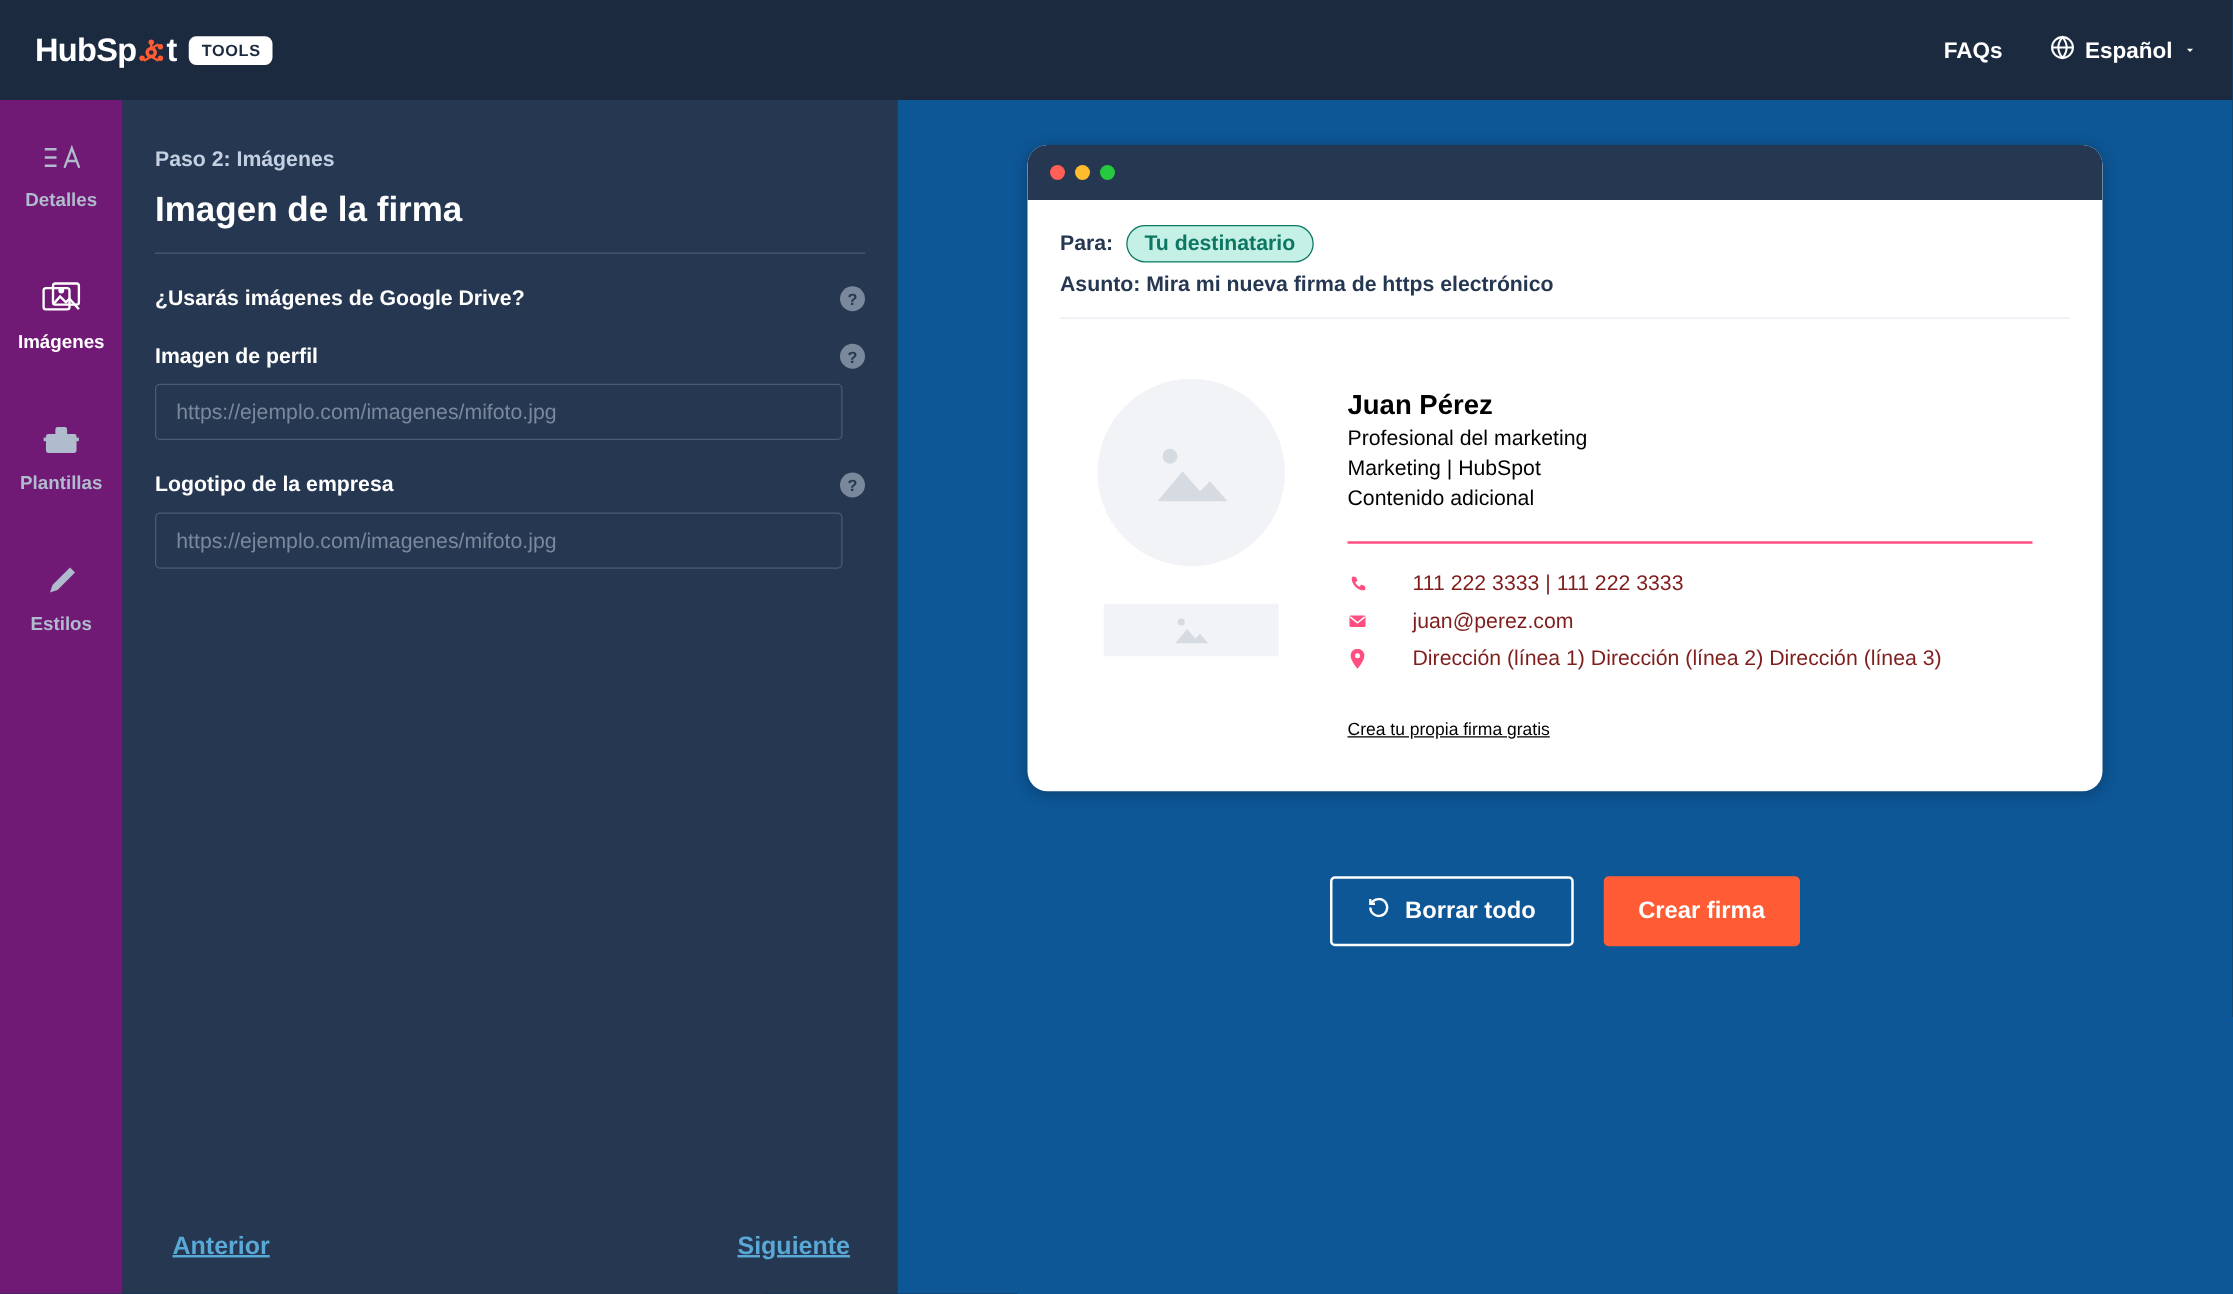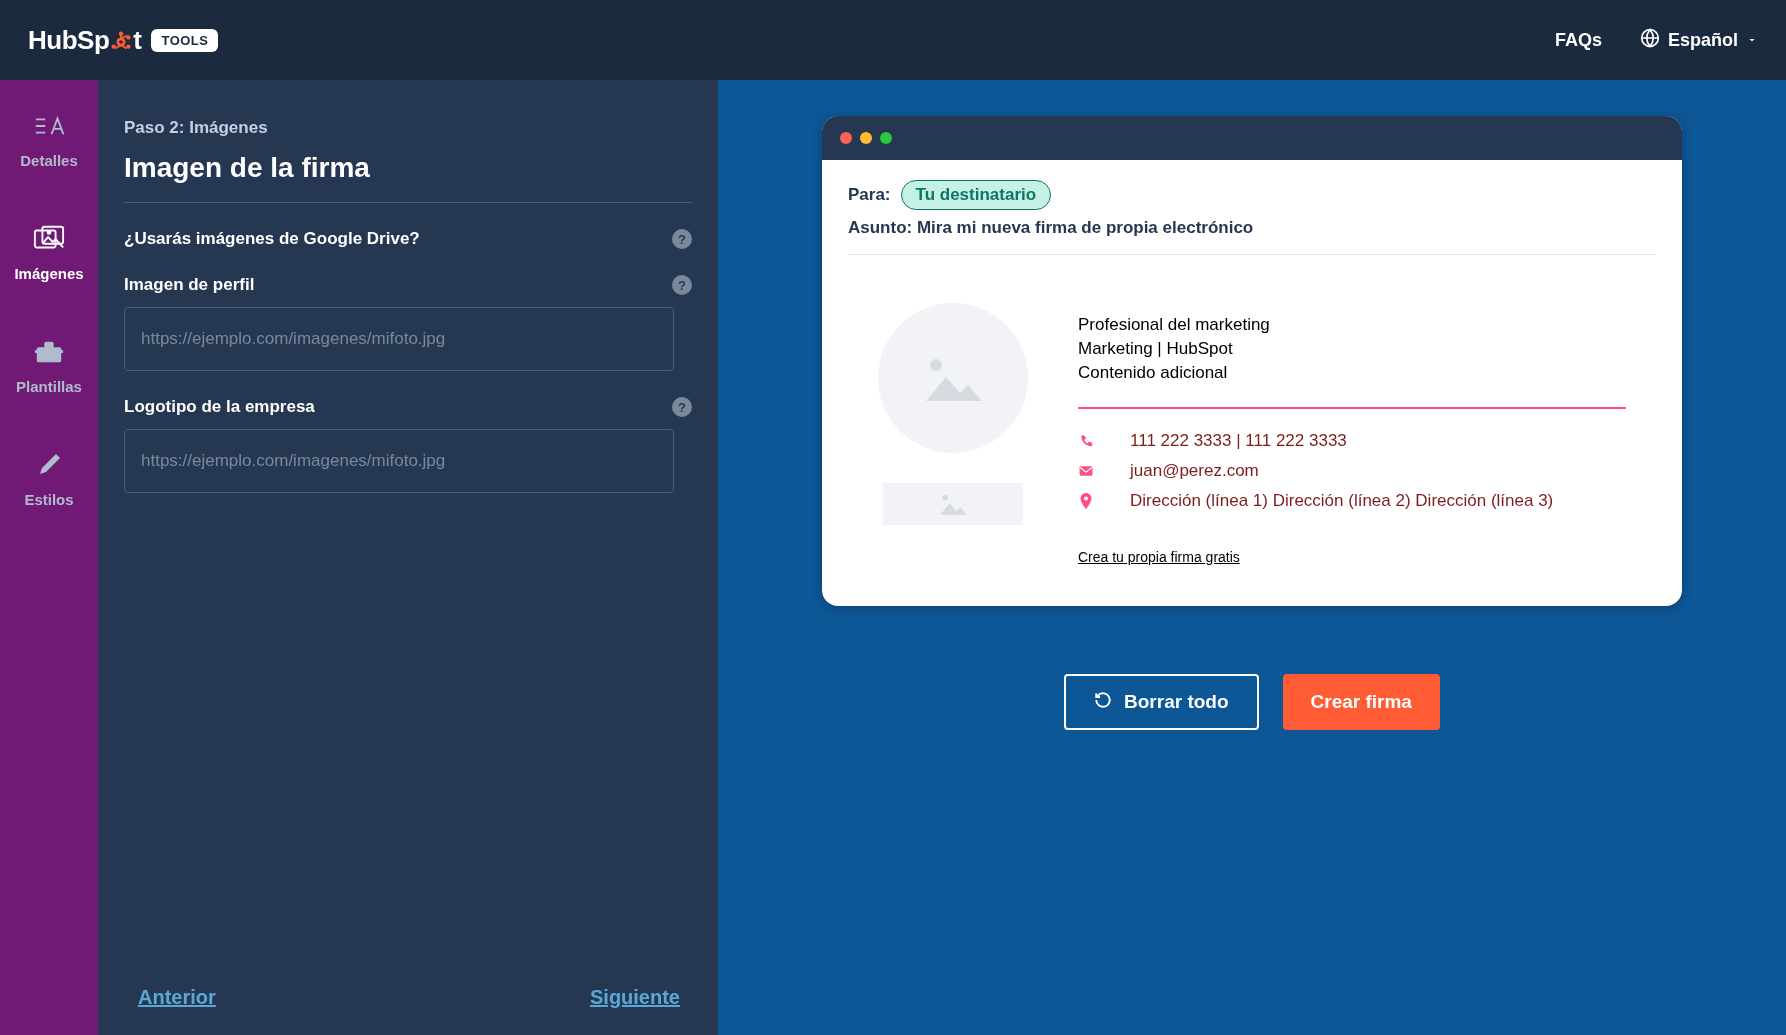--- a/index.html
+++ b/index.html
@@ -25,21 +25,21 @@
 .sidebar-item.dim { color: #b0bbcd; }
 .sidebar-icon { width: 32px; height: 32px; display: flex; align-items: center; justify-content: center; }
 
 
 .form-panel { width: 620px; background: #253751; padding: 38px 26px 26px 26px; display: flex; flex-direction: column; position: relative; }
 .step-label { color: #c4d0e2; font-size: 17px; font-weight: 700; }
 .step-title { color: #fff; font-size: 28px; font-weight: 800; margin-top: 14px; padding-bottom: 18px; border-bottom: 1px solid #4a5d78; }
 .field-row { display: flex; align-items: center; justify-content: space-between; margin-top: 26px; }
 .field-row .fl { color: #fff; font-size: 17px; font-weight: 600; }
 .help-dot { width: 20px; height: 20px; border-radius: 50%; background: #7a889c; color: #253751; font-size: 13px; font-weight: 800; display: flex; align-items: center; justify-content: center; cursor: pointer; }
-.field-input { margin-top: 12px; width: 550px; height: 64px; border: 1px solid #4a5d78; background: transparent; border-radius: 4px; padding: 0 16px; color: #fff; font-size: 17px; }
+.field-input { margin-top: 12px; width: 550px; height: 45px; border: 1px solid #4a5d78; background: transparent; border-radius: 4px; padding: 0 16px; color: #fff; font-size: 17px; }
 .field-input::placeholder { color: #7a889c; }
 .footer-nav { position: absolute; bottom: 26px; left: 40px; right: 38px; display: flex; justify-content: space-between; }
 .footer-nav a { color: #59a8d6; font-weight: 800; font-size: 20px; text-decoration: underline; cursor: pointer; }
 
 
 .preview-panel { flex: 1; background: #0d5797; position: relative; display: flex; flex-direction: column; align-items: center; padding-top: 36px; }
 .email-window { width: 860px; background: #fff; border-radius: 16px; overflow: hidden; box-shadow: 0 2px 12px rgba(0,0,0,0.25); }
 .titlebar { height: 44px; background: #253751; display: flex; align-items: center; padding: 0 18px; gap: 8px; }
 .tl-dot { width: 12px; height: 12px; border-radius: 50%; }
 .email-body { padding: 20px 26px 40px 26px; }
@@ -188,39 +188,40 @@
       <div class="titlebar">
         <span class="tl-dot" style="background:#ff5f56"></span>
         <span class="tl-dot" style="background:#ffbd2e"></span>
         <span class="tl-dot" style="background:#27c93f"></span>
       </div>
       <div class="email-body">
         <div class="to-line">
           <span class="to">Para:</span>
           <span class="recipient-pill">Tu destinatario</span>
         </div>
-        <div class="subject-line">Asunto: Mira mi nueva firma de propia electrónico</div>
+        <div class="subject-line">Asunto: Mira mi nueva firma de https electrónico</div>
         <div class="divider-thin"></div>
 
         <div class="signature">
           <div class="sig-left">
             <div class="avatar-circle">
               <svg class="placeholder-img" width="70" height="55" viewBox="0 0 70 55" fill="#d6dbe2">
                   <circle cx="18" cy="14" r="6"></circle>
                   <path d="M8 50l20-24 14 16 8-8 14 16z"></path>
                 </svg>
             </div>
             <div class="logo-rect">
               <svg class="placeholder-img" width="34" height="26" viewBox="0 0 70 55" fill="#d6dbe2">
                   <circle cx="18" cy="14" r="6"></circle>
                   <path d="M8 50l20-24 14 16 8-8 14 16z"></path>
                 </svg>
             </div>
           </div>
           <div class="sig-right">
+            <div class="sig-name">Juan Pérez</div>
             <div class="sig-sub">Profesional del marketing</div>
             <div class="sig-sub">Marketing | HubSpot</div>
             <div class="sig-sub">Contenido adicional</div>
             <div class="pink-line"></div>
             <div class="contact-row">
               <span class="contact-icon">
                   <svg width="14" height="14" viewBox="0 0 24 24" fill="#ff4f81">
                     <path d="M6 2l4 1 2 5-3 2c1 3 3 5 6 6l2-3 5 2 1 4c0 1-1 2-2 2-9 0-17-8-17-17 0-1 1-2 2-2z"></path>
                   </svg>
                 </span>

